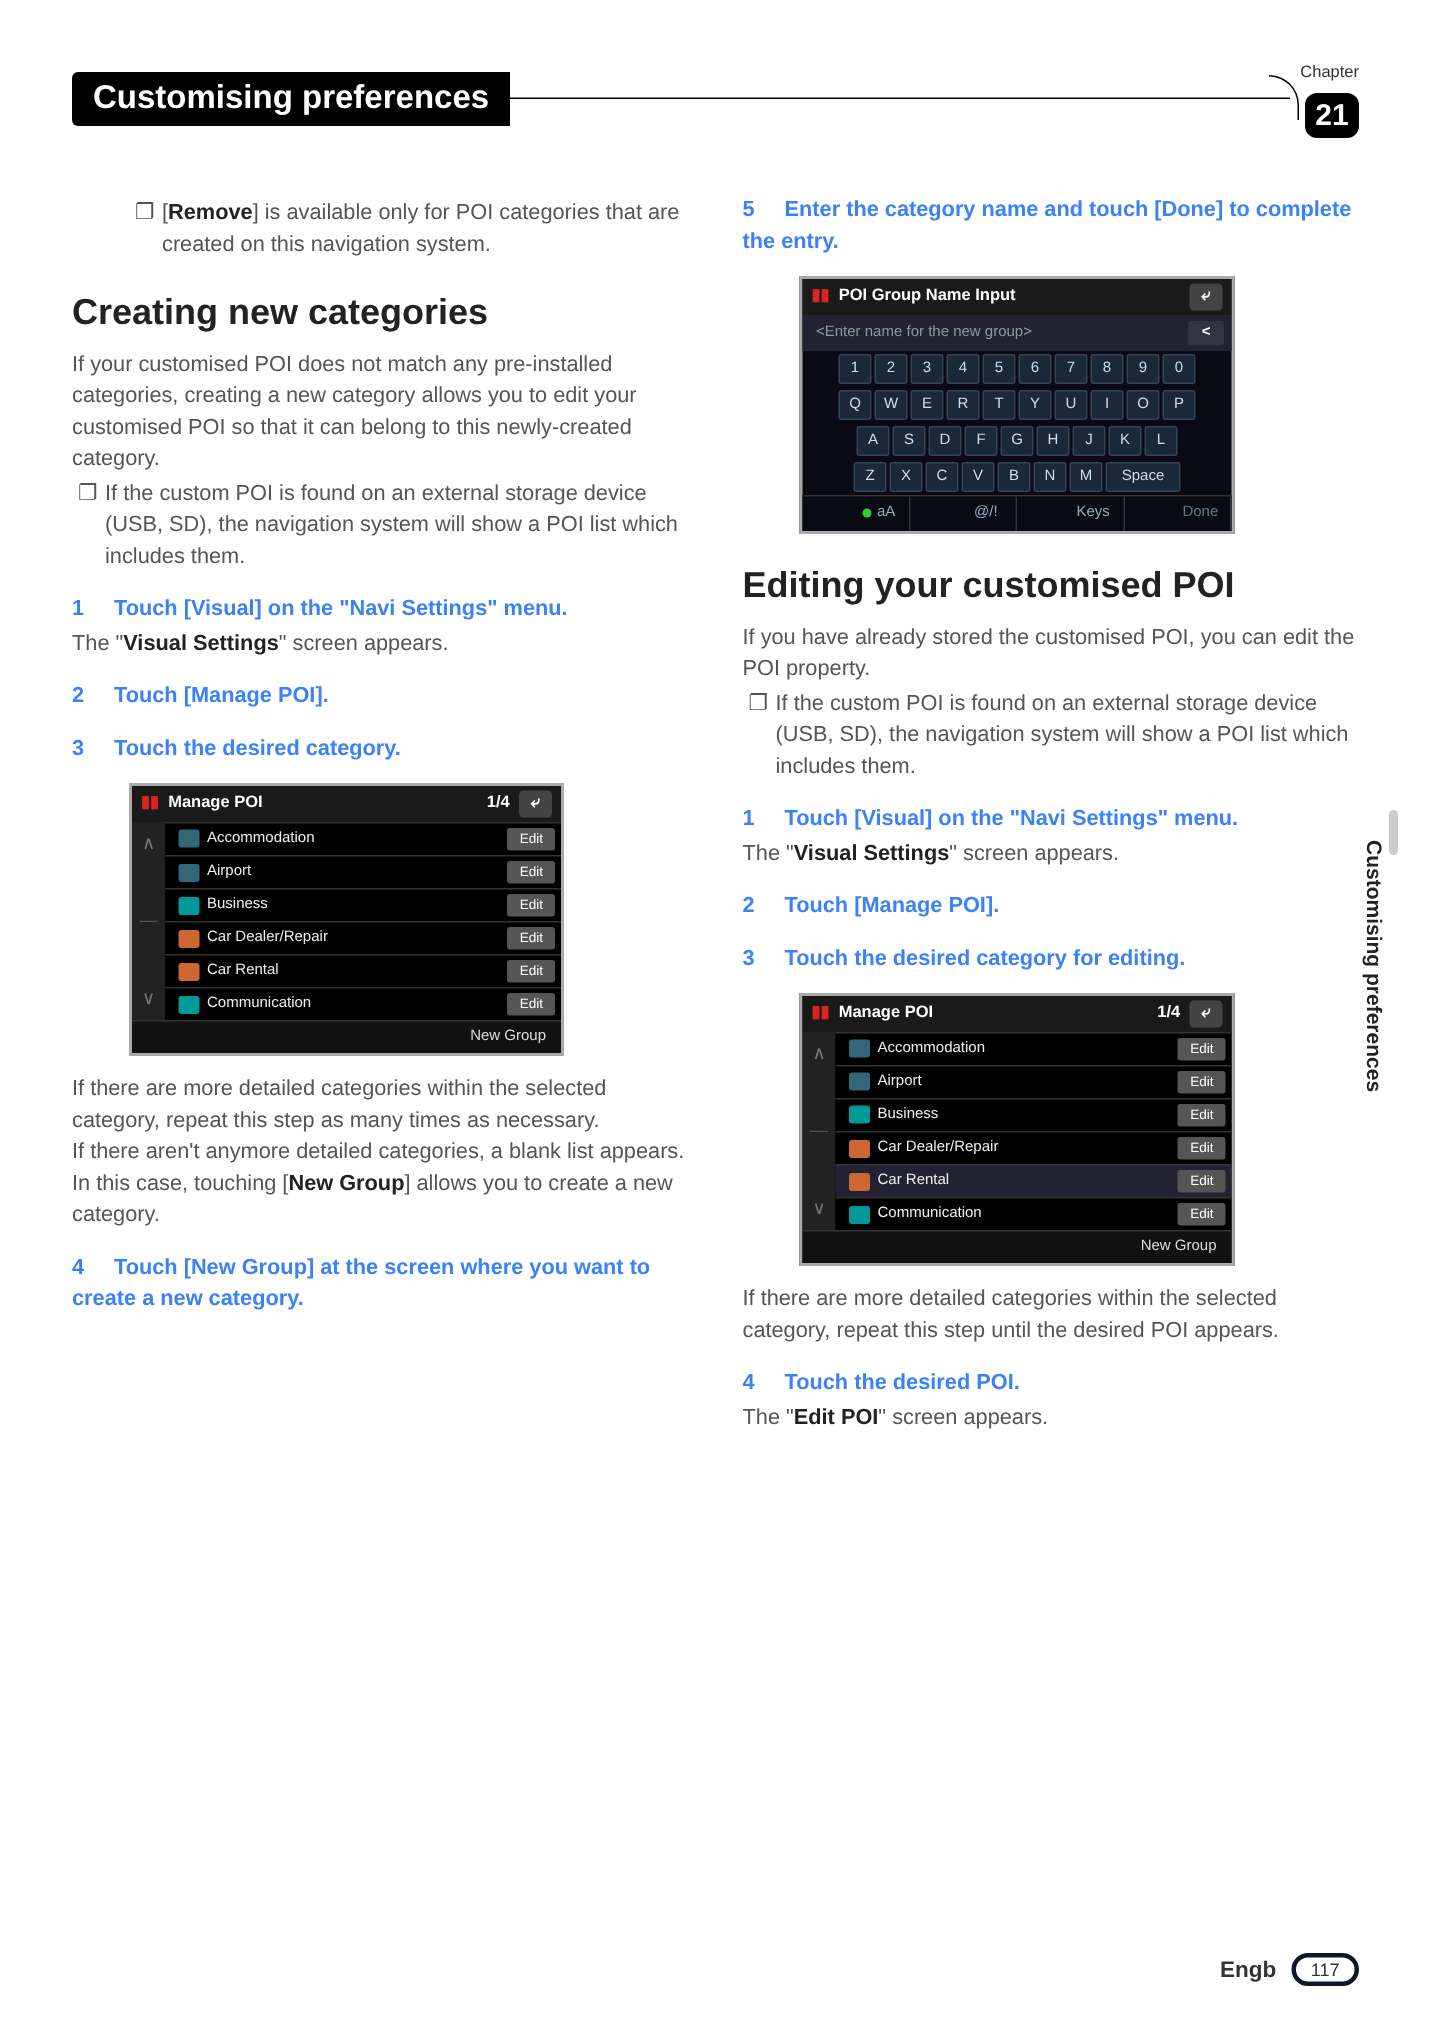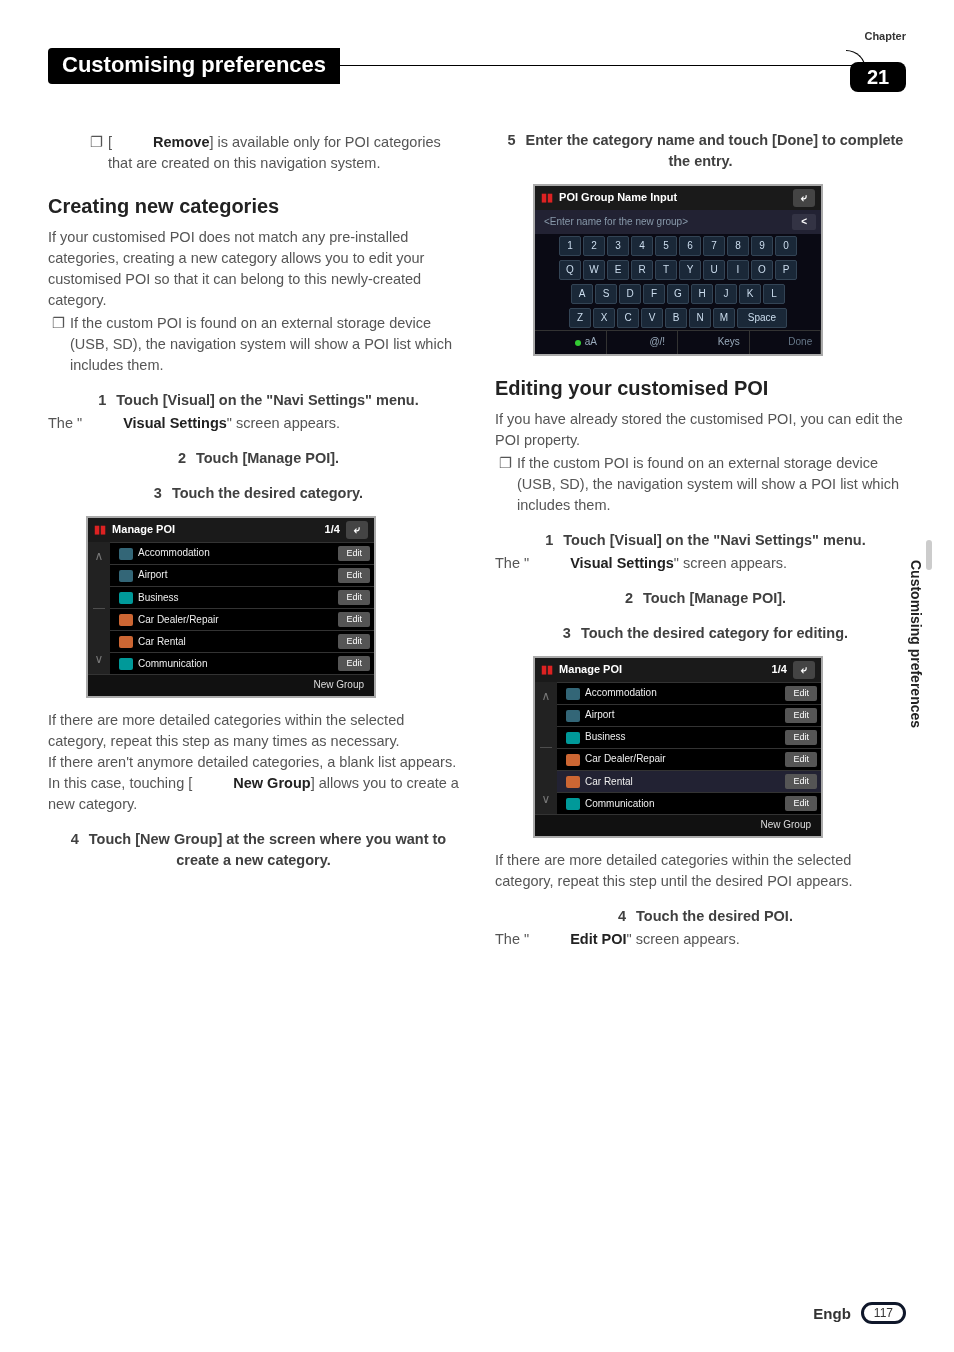--- a/index.html
+++ b/index.html
@@ -18,23 +18,23 @@
     padding: 30px 48px 30px 48px;
   }
   
   .header-area {
     position: relative;
     height: 60px;
   }
   .chapter-label {
     position: absolute;
     right: 0;
-    top: 0;
+    top: 12px;
     font-size: 11px;
-    font-weight: bold;
+    font-weight: normal;
   }
   .title-bar {
     position: absolute;
     left: 0;
     top: 18px;
     width: 100%;
     height: 36px;
   }
   .title-black {
     background: #000;
@@ -65,57 +65,56 @@
     z-index: -1;
   }
   .chapter-badge {
     position: absolute;
     right: 0;
     top: 14px;
     background: #000;
     color: #fff;
     font-weight: bold;
     font-size: 20px;
-    width: 56px;
+    width: 36px;
     height: 30px;
     border-radius: 8px;
     text-align: center;
     line-height: 30px;
   }
   
   .columns {
     display: flex;
     gap: 36px;
     margin-top: 40px;
   }
   .col {
     flex: 1;
     font-size: 14.5px;
     line-height: 1.45;
     color: #555;
   }
   h2.section-heading {
-    font-size: 20px;
+    font-size: 24px;
     font-weight: bold;
     color: #222;
     margin-top: 18px;
     margin-bottom: 6px;
   }
   .step {
     font-weight: bold;
-    color: #404040;
+    color: #3b82f6;
     margin-top: 14px;
-    text-align: center;
   }
   .step-num { display: inline-block; width: 28px; }
   .note-line { margin-top: 2px; }
   .note-bullet { display: flex; margin-top: 2px; }
   .note-bullet .sq { width: 22px; flex-shrink: 0; padding-left: 4px;}
   .note-bullet .indent { width: 38px; flex-shrink:0; }
-  .bold { font-weight: bold; color: #222; padding-left: 41px; }
+  .bold { font-weight: bold; color: #222; }
 
   
   .shot {
     width: 290px;
     margin: 12px auto 12px 38px;
     border: 2px solid #aaa;
     background: #000;
     color: #fff;
     font-size: 10px;
   }

